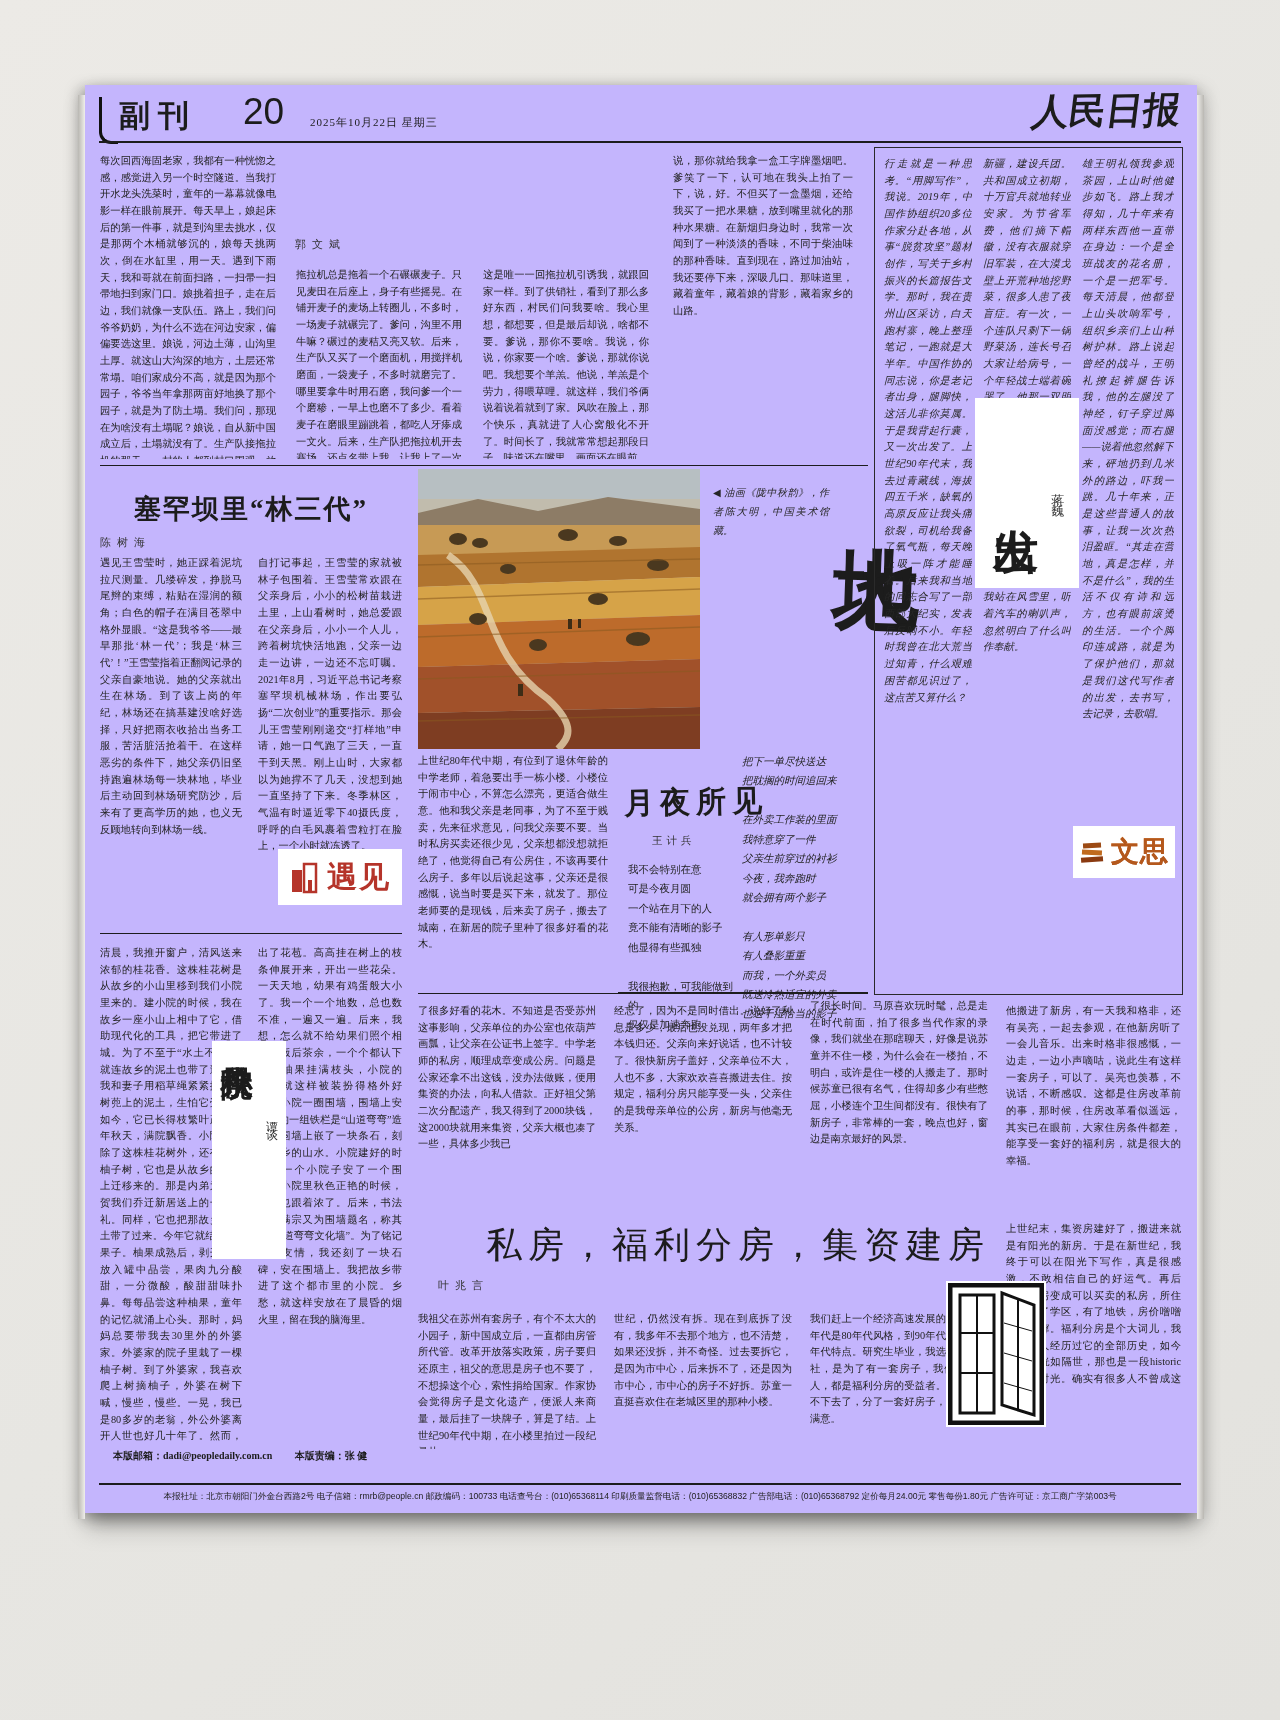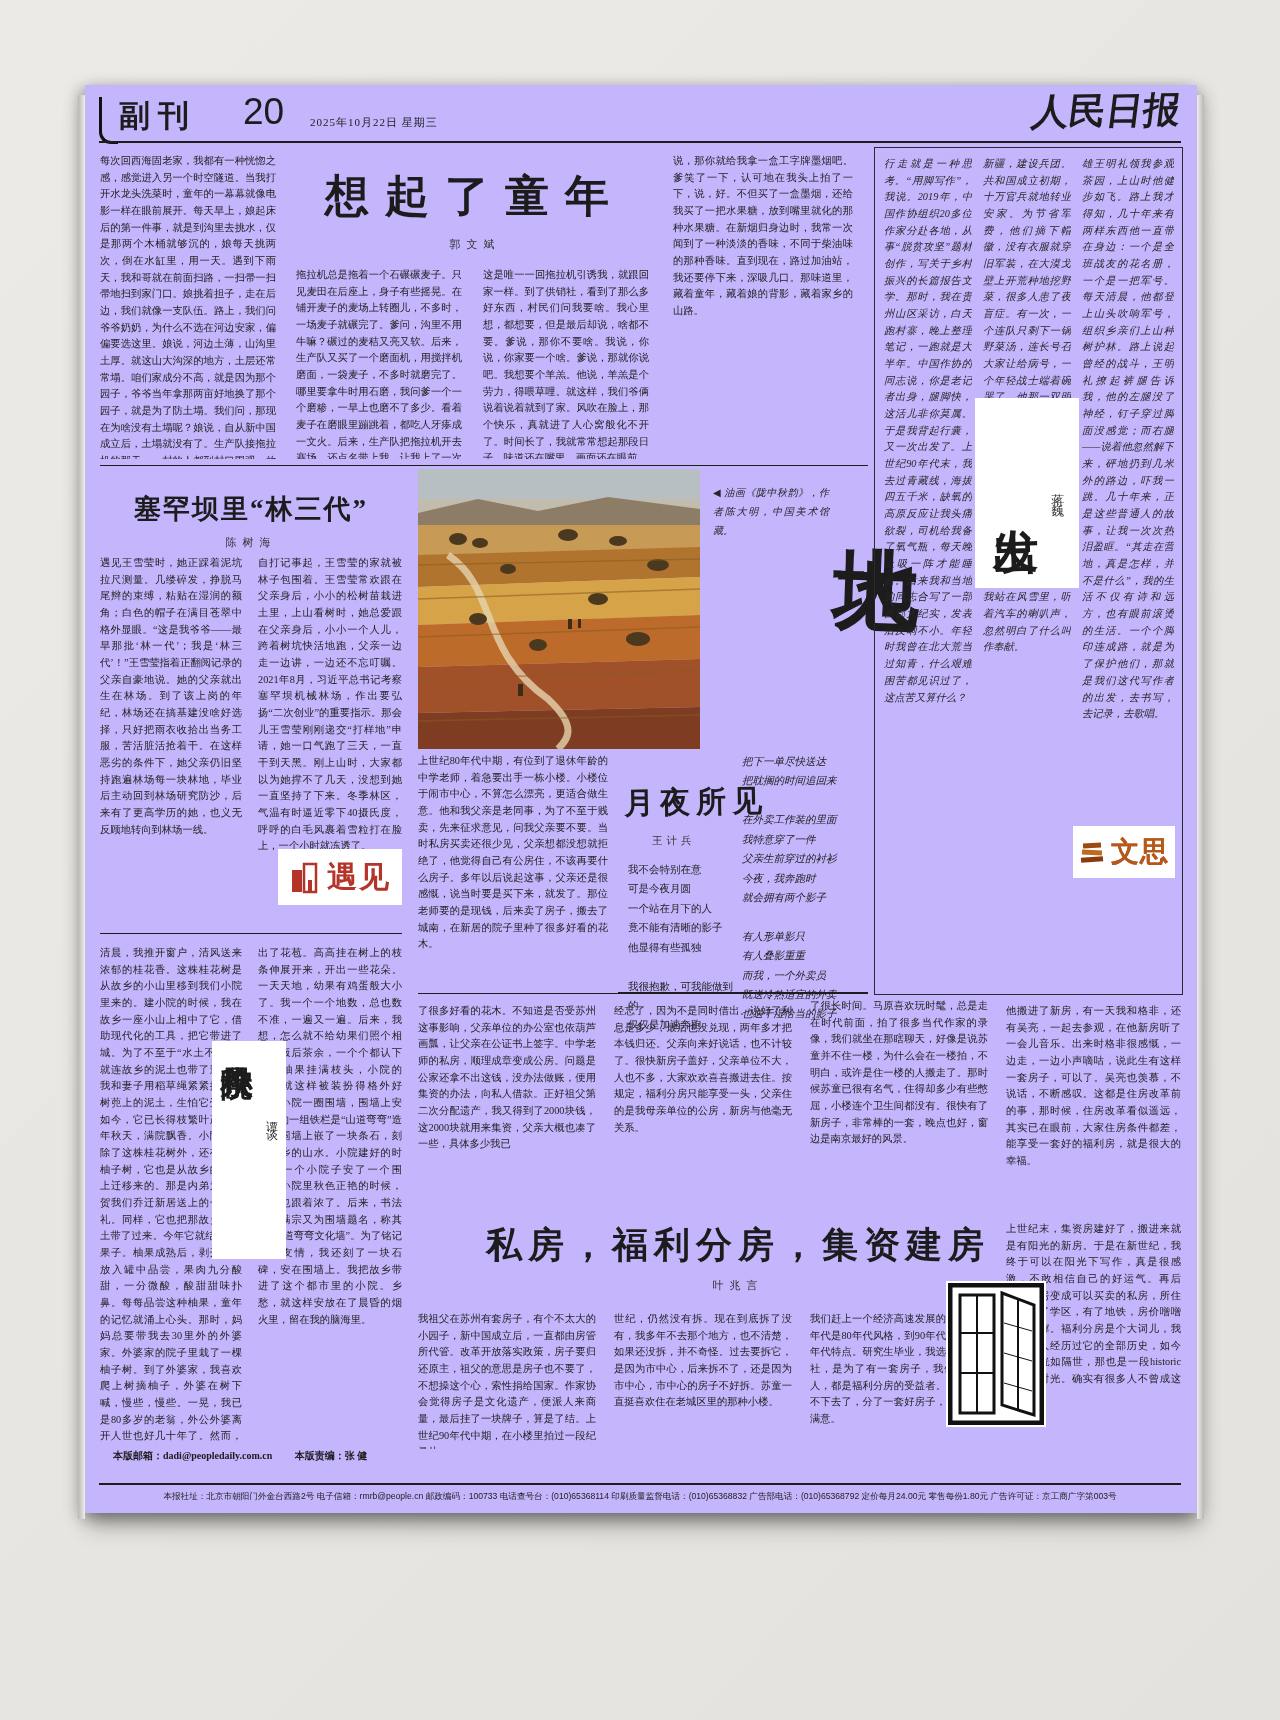--- a/index.html
+++ b/index.html
@@ -26,21 +26,21 @@
   .body-txt{
     font-size:10.3px;line-height:1.62;text-align:justify;color:#222;
     text-justify:inter-character;overflow:hidden;
   }
   .kai{font-style:italic;color:#262626;}
   .rule-h{background:#1d1d1d;height:1.5px;}
   .headline-lishu{
     font-weight:900;letter-spacing:16px;font-size:44px;text-align:center;
     font-family:"Liberation Serif",serif;
   }
-  .byline{font-size:11px;text-align:center;color:#333;letter-spacing:6px;}
+  .byline{font-size:11px;text-align:left;color:#333;letter-spacing:6px;}
   .box{border:1.2px solid #2a2a2a;}
   .vertical{writing-mode:vertical-rl;text-orientation:upright;}
   .verse{white-space:pre-line;font-size:10.5px;line-height:1.85;color:#222;}
   .small-cap{font-size:10px;line-height:1.9;}
   .logo-red{color:#b5342a;font-weight:900;}
   .logo-orange{
     font-weight:900;
     background:linear-gradient(180deg,#d8731e,#a03c14);
     -webkit-background-clip:text;background-clip:text;color:#b4581c;
   }
@@ -51,21 +51,20 @@
 <div class="paper">
 
   <div class="abs" style="left:14px;top:12px;width:16px;height:44px;border-left:3px solid #111;border-bottom:3px solid #111;border-bottom-left-radius:12px;"></div>
   <div class="abs" style="left:34px;top:10px;font-size:31px;font-weight:900;letter-spacing:8px;font-family:'Liberation Sans',sans-serif;">副刊</div>
   <div class="abs" style="left:158px;top:6px;font-size:37px;font-family:'Liberation Sans',sans-serif;">20</div>
   <div class="abs" style="left:225px;top:30px;font-size:11px;letter-spacing:1px;">2025年10月22日  星期三</div>
   <div class="abs" style="left:870px;top:2px;width:225px;text-align:right;font-size:37px;font-weight:900;transform:skewX(-8deg) rotate(-1deg);font-family:'Liberation Serif',serif;">人民日报</div>
   <div class="abs rule-h" style="left:14px;top:56px;width:1082px;height:2px;"></div>
 
   <div class="abs" style="left:0;top:60px;width:786px;height:322px;">
-    <div class="abs headline-lishu" style="left:210px;top:22px;width:360px;">想起了童年</div>
     <div class="abs byline" style="left:210px;top:92px;width:360px;">郭文斌</div>
     <div class="abs body-txt" style="left:15px;top:8px;width:176px;height:306px;">每次回西海固老家，我都有一种恍惚之感，感觉进入另一个时空隧道。当我打开水龙头洗菜时，童年的一幕幕就像电影一样在眼前展开。每天早上，娘起床后的第一件事，就是到沟里去挑水，仅是那两个木桶就够沉的，娘每天挑两次，倒在水缸里，用一天。遇到下雨天，我和哥就在前面扫路，一扫帚一扫帚地扫到家门口。娘挑着担子，走在后边，我们就像一支队伍。路上，我们问爷爷奶奶，为什么不选在河边安家，偏偏要选这里。娘说，河边土薄，山沟里土厚。就这山大沟深的地方，土层还常常塌。咱们家成分不高，就是因为那个园子，爷爷当年拿那两亩好地换了那个园子，就是为了防土塌。我们问，那现在为啥没有土塌呢？娘说，自从新中国成立后，土塌就没有了。生产队接拖拉机的那天，一村的人都到村口围观，放牛的娃儿们跟在拖拉机屁股后面跑，那心情，跟过年一般。</div>
     <div class="abs body-txt" style="left:211px;top:122px;width:166px;height:192px;">拖拉机总是拖着一个石碾碾麦子。只见麦田在后座上，身子有些摇晃。在铺开麦子的麦场上转圈儿，不多时，一场麦子就碾完了。爹问，沟里不用牛嘛？碾过的麦秸又亮又软。后来，生产队又买了一个磨面机，用搅拌机磨面，一袋麦子，不多时就磨完了。哪里要拿牛时用石磨，我问爹一个一个磨糁，一早上也磨不了多少。看着麦子在磨眼里蹦跳着，都吃人牙瘆成一文火。后来，生产队把拖拉机开去赛场，还点名带上我，让我上了一次县城，还去了一次供销社，见到了那么多好东西。</div>
     <div class="abs body-txt" style="left:398px;top:122px;width:166px;height:192px;">这是唯一一回拖拉机引诱我，就跟回家一样。到了供销社，看到了那么多好东西，村民们问我要啥。我心里想，都想要，但是最后却说，啥都不要。爹说，那你不要啥。我说，你说，你家要一个啥。爹说，那就你说吧。我想要个羊羔。他说，羊羔是个劳力，得喂草哩。就这样，我们爷俩说着说着就到了家。风吹在脸上，那个快乐，真就进了人心窝般化不开了。时间长了，我就常常想起那段日子，味道还在嘴里，画面还在眼前。</div>
     <div class="abs body-txt" style="left:588px;top:8px;width:180px;height:306px;">说，那你就给我拿一盒工字牌墨烟吧。爹笑了一下，认可地在我头上拍了一下，说，好。不但买了一盒墨烟，还给我买了一把水果糖，放到嘴里就化的那种水果糖。在新烟归身边时，我常一次闻到了一种淡淡的香味，不同于柴油味的那种香味。直到现在，路过加油站，我还要停下来，深吸几口。那味道里，藏着童年，藏着娘的背影，藏着家乡的山路。</div>
   </div>
   <div class="abs rule-h" style="left:15px;top:380px;width:768px;height:1px;"></div>
 
   <div class="abs body-txt" style="left:652px;top:68px;width:0px;height:0px;"></div>
 
@@ -196,21 +195,21 @@
   <div class="abs" style="left:333px;top:666px;width:763px;height:700px;">
 
     <div class="abs body-txt" style="left:0;top:2px;width:190px;height:236px;">上世纪80年代中期，有位到了退休年龄的中学老师，着急要出手一栋小楼。小楼位于闹市中心，不算怎么漂亮，更适合做生意。他和我父亲是老同事，为了不至于贱卖，先来征求意见，问我父亲要不要。当时私房买卖还很少见，父亲想都没想就拒绝了，他觉得自己有公房住，不该再要什么房子。多年以后说起这事，父亲还是很感慨，说当时要是买下来，就发了。那位老师要的是现钱，后来卖了房子，搬去了城南，在新居的院子里种了很多好看的花木。</div>
 
     <div class="abs body-txt" style="left:0;top:252px;width:178px;height:208px;">了很多好看的花木。不知道是否受苏州这事影响，父亲单位的办公室也依葫芦画瓢，让父亲在公证书上签字。中学老师的私房，顺理成章变成公房。问题是公家还拿不出这钱，没办法做账，便用集资的办法，向私人借款。正好祖父第二次分配遗产，我又得到了2000块钱，这2000块就用来集资，父亲大概也凑了一些，具体多少我已</div>
     <div class="abs body-txt" style="left:196px;top:252px;width:178px;height:208px;">经忘了，因为不是同时借出。说好了利息是多少，最后也没兑现，两年多才把本钱归还。父亲向来好说话，也不计较了。很快新房子盖好，父亲单位不大，人也不多，大家欢欢喜喜搬进去住。按规定，福利分房只能享受一头，父亲住的是我母亲单位的公房，新房与他毫无关系。</div>
     <div class="abs body-txt" style="left:392px;top:247px;width:178px;height:208px;">了很长时间。马原喜欢玩时髦，总是走在时代前面，拍了很多当代作家的录像，我们就坐在那瞎聊天，好像是说苏童并不住一楼，为什么会在一楼拍，不明白，或许是住一楼的人搬走了。那时候苏童已很有名气，住得却多少有些憋屈，小楼连个卫生间都没有。很快有了新房子，非常棒的一套，晚点也好，窗边是南京最好的风景。</div>
     <div class="abs body-txt" style="left:588px;top:252px;width:175px;height:208px;">他搬进了新房，有一天我和格非，还有吴亮，一起去参观，在他新房听了一会儿音乐。出来时格非很感慨，一边走，一边小声嘀咕，说此生有这样一套房子，可以了。吴亮也羡慕，不说话，不断感叹。这都是住房改革前的事，那时候，住房改革看似遥远，其实已在眼前，大家住房条件都差，能享受一套好的福利房，就是很大的幸福。</div>
 
     <div class="abs" style="left:20px;top:470px;width:600px;text-align:center;">
-      <div style="font-size:36px;font-weight:700;letter-spacing:6px;font-family:'Liberation Serif',serif;">私房，福利分房，集资建房</div>
+      <div style="font-size:36px;font-weight:400;letter-spacing:6px;font-family:'Liberation Serif',serif;">私房，福利分房，集资建房</div>
       <div class="byline" style="margin-top:8px;">叶兆言</div>
     </div>
 
     <div class="abs body-txt" style="left:0;top:560px;width:178px;height:138px;">我祖父在苏州有套房子，有个不太大的小园子，新中国成立后，一直都由房管所代管。改革开放落实政策，房子要归还原主，祖父的意思是房子也不要了，不想操这个心，索性捐给国家。作家协会觉得房子是文化遗产，便派人来商量，最后挂了一块牌子，算是了结。上世纪90年代中期，在小楼里拍过一段纪录片。</div>
     <div class="abs body-txt" style="left:196px;top:560px;width:178px;height:138px;">世纪，仍然没有拆。现在到底拆了没有，我多年不去那个地方，也不清楚，如果还没拆，并不奇怪。过去要拆它，是因为市中心，后来拆不了，还是因为市中心，市中心的房子不好拆。苏童一直挺喜欢住在老城区里的那种小楼。</div>
     <div class="abs body-txt" style="left:392px;top:560px;width:178px;height:138px;">我们赶上一个经济高速发展的时代，80年代是80年代风格，到90年代，又有90年代特点。研究生毕业，我选择去出版社，是为了有一套房子，我们这一代人，都是福利分房的受益者。到后来住不下去了，分了一套好房子，当时非常满意。</div>
     <div class="abs body-txt" style="left:588px;top:470px;width:175px;height:228px;">上世纪末，集资房建好了，搬进来就是有阳光的新房。于是在新世纪，我终于可以在阳光下写作，真是很感激，不敢相信自己的好运气。再后来，公房变成可以买卖的私房，所住区域有了学区，有了地铁，房价噌噌地往上蹿。福利分房是个大词儿，我们这代人经历过它的全部历史，如今说起，恍如隔世，那也是一段historic难忘的时光。确实有很多人不曾成这些事。</div>
 
     <div class="abs" style="left:528px;top:530px;width:96px;height:142px;background:#fff;padding:2px;">
       <svg width="96" height="142" viewBox="0 0 96 142">

